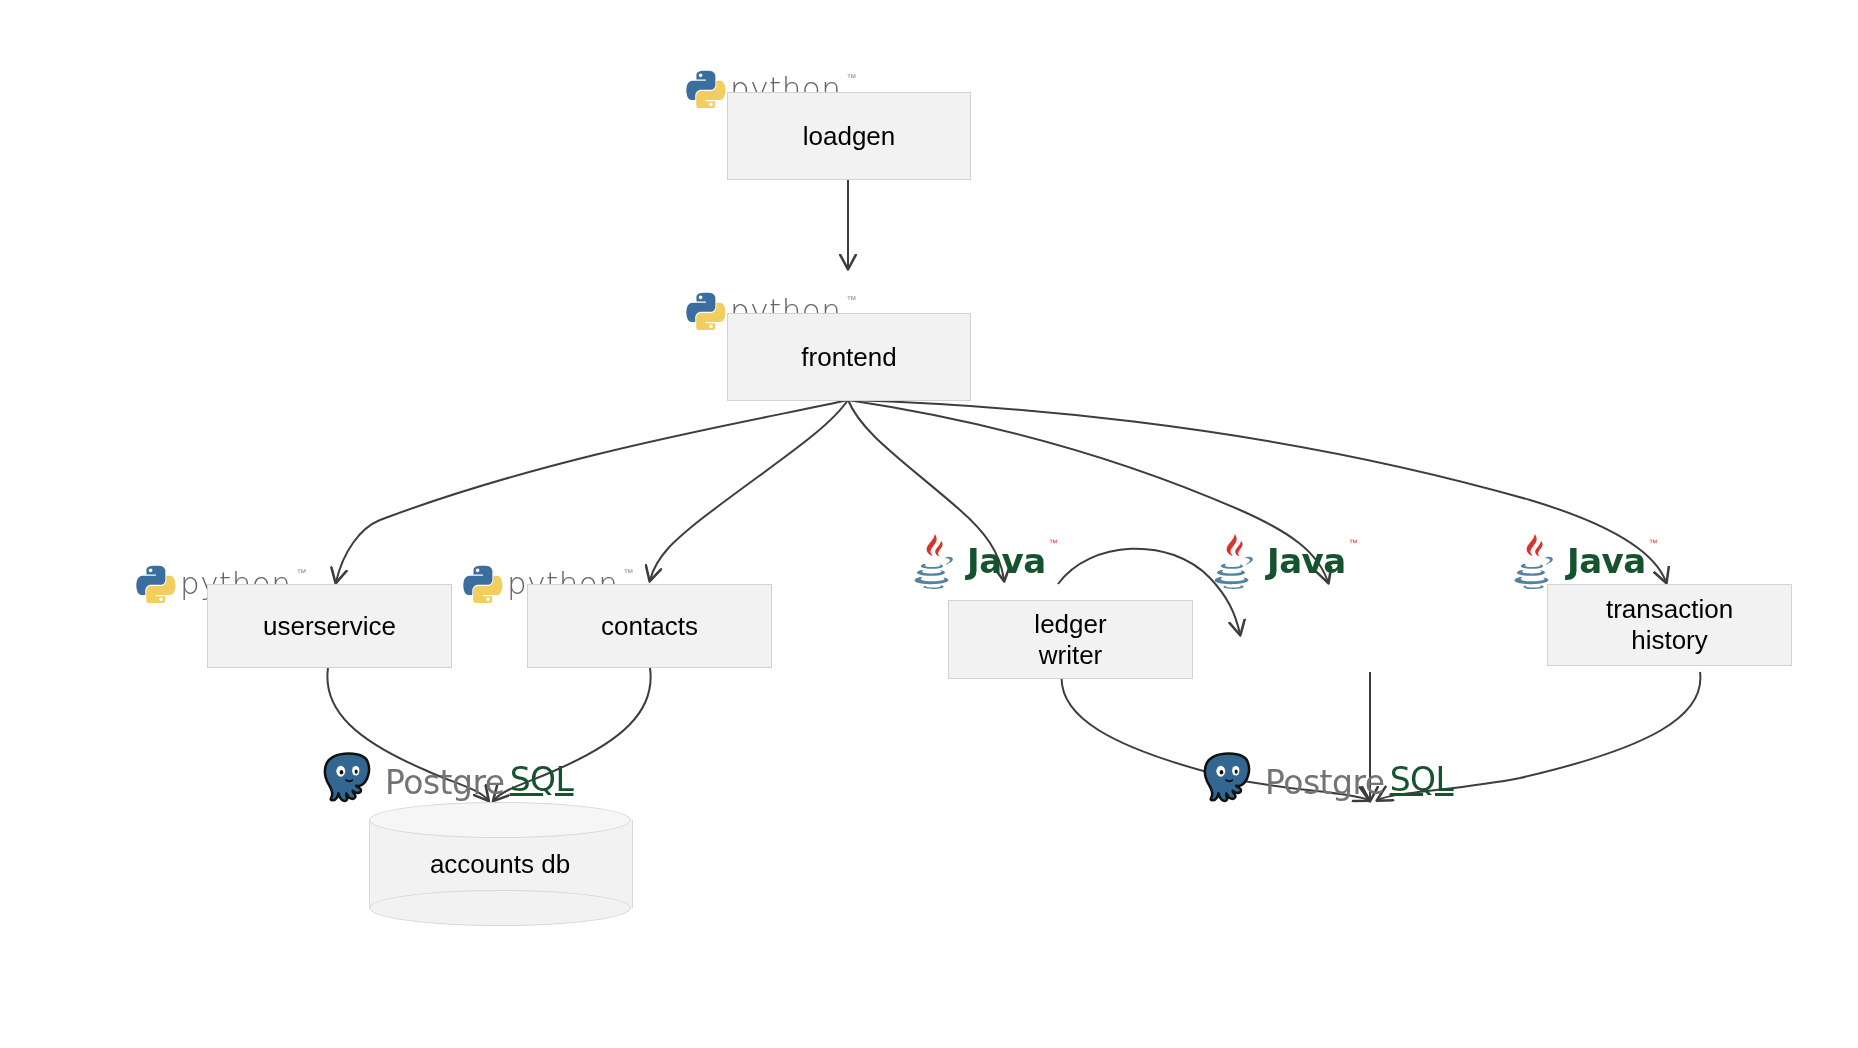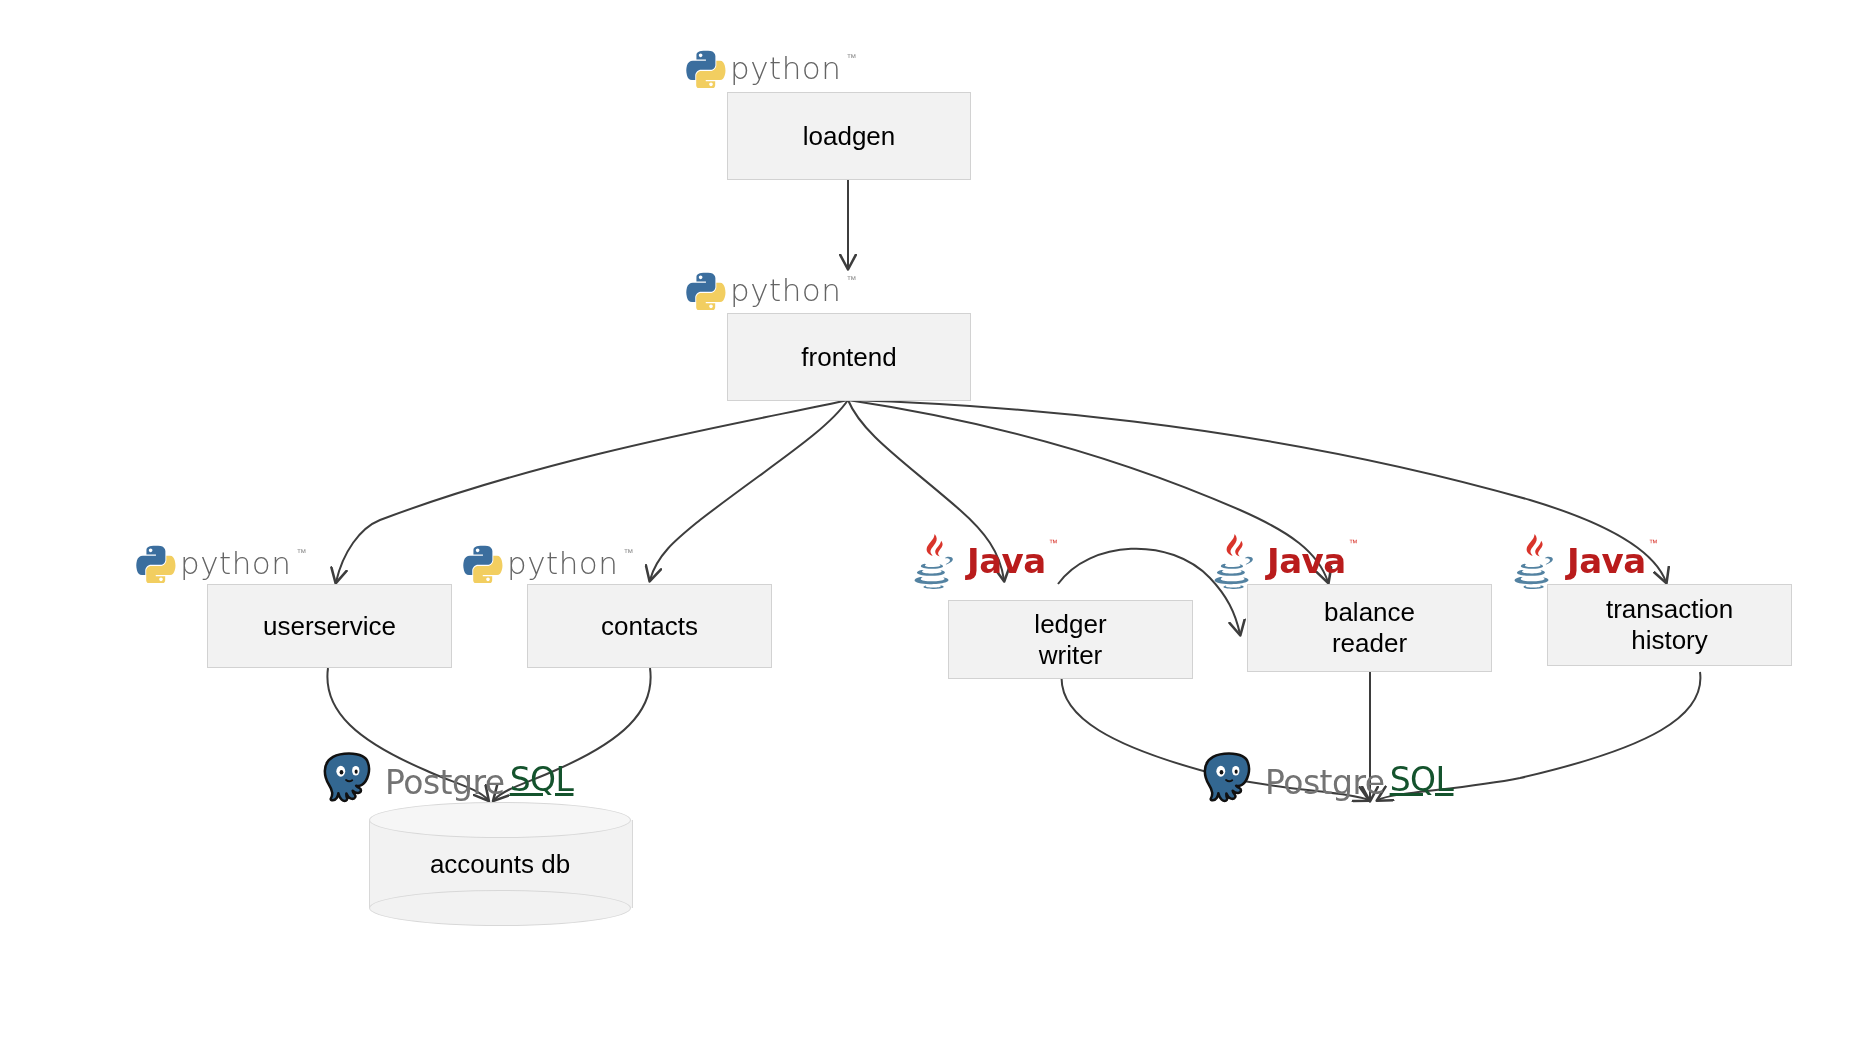--- a/index.html
+++ b/index.html
@@ -28,31 +28,31 @@
   }
   .dbcyl .captop{top:0;background:#f6f6f6;}
   .dbcyl .capbot{bottom:0;}
   .dbcyl .dblabel{
     position:absolute;left:0;top:0;width:100%;height:100%;
     display:flex;align-items:center;justify-content:center;
     font-size:26px;color:#000;z-index:3;
   }
 
   
-  .pylogo{position:absolute;display:flex;align-items:center;gap:4px;}
+  .pylogo{position:absolute;display:flex;align-items:center;gap:4px;margin-top:20px;}
   .pylogo .pyword{
     font-size:31px;color:#646464;letter-spacing:.5px;
     font-family:"DejaVu Sans","Liberation Sans",sans-serif;font-weight:300;
   }
   .pylogo .tm{font-size:10px;color:#8a8a8a;align-self:flex-start;margin-top:4px;margin-left:1px;}
 
   
   .javalogo{position:absolute;display:flex;align-items:center;gap:3px;}
   .javalogo .javaword{
-    font-size:34px;color:#b91c1c;font-weight:600;letter-spacing:-.5px;
+    font-size:34px;color:#14532d;font-weight:600;letter-spacing:-.5px;
     font-family:"DejaVu Sans","Liberation Sans",sans-serif;
   }
   .javalogo .tm{font-size:9px;color:#d9342b;align-self:flex-start;margin-top:6px;}
 
   
   .pglogo{position:absolute;display:flex;align-items:center;gap:5px;z-index:4;}
   .pglogo .pgword{font-size:33px;font-weight:400;letter-spacing:-.5px;
     font-family:"DejaVu Sans","Liberation Sans",sans-serif;}
   .pglogo .pg-a{color:#737373;margin-top:6px;}
   .pglogo .pg-b{color:#14532d;text-decoration:underline;}
@@ -169,24 +169,20 @@
         <path d="M18.8 36.2c-2.6.7-4.2 1.7-4.1 2.7.1 1.5 4.6 2.7 11.2 2.9 5.5.2 10.3-.4 12.6-1.4 1.2-.5 1.7-1.1 1.5-1.7-.2-.8-1.7-1.5-4.1-1.9.9.5 1.3 1 1.2 1.4-.2.9-3.3 1.6-7.9 1.7-5.4.1-9.6-.6-9.8-1.6-.1-.5.5-1 1.4-1.5z"></path>
         <path d="M15.4 43.2c-3.3.8-5.3 2-5.2 3.2.2 1.8 5.8 3.3 14.1 3.5 7 .2 13-.6 15.9-1.9 1.5-.7 2.1-1.4 1.9-2.2-.3-1-2.2-1.9-5.2-2.4 1.1.6 1.6 1.2 1.5 1.7-.3 1.1-4.2 2-10 2.1-6.8.2-12.1-.7-12.3-1.9-.1-.6.6-1.3 1.8-1.9z"></path>
         <path d="M13.8 51.3c-4 1-6.5 2.4-6.3 3.9.2 2.2 7 4 17.1 4.3 8.5.2 15.8-.8 19.3-2.4 1.8-.8 2.5-1.7 2.3-2.7-.3-1.2-2.7-2.3-6.3-2.9 1.3.7 1.9 1.4 1.8 2-.4 1.4-5.1 2.5-12.2 2.6-8.2.2-14.7-.8-14.9-2.3-.1-.8.8-1.6 2.2-2.5z"></path>
         <path d="M44.3 28.3c3.7-.6 6.6.3 6.9 2.3.3 2.2-2.6 4.6-7.6 6.3-.4.1-.6-.2-.2-.4 3.1-1.6 4.8-3.3 4.5-4.7-.3-1.6-2.2-2.2-5.2-2-.5 0-.7-.4-.2-.6.6-.3 1.2-.5 1.8-.9z"></path>
         <path d="M21.1 60.7c-2.2.6-3.5 1.4-3.4 2.1.2 1.2 4.4 2.1 10.7 2.2 5.8.1 10.6-.6 11.9-1.6.5-.4.6-.8.3-1.2-.4-.6-1.9-1.1-4-1.4.7.4 1 .8.9 1.1-.3.8-3.8 1.4-8.4 1.4-5.1 0-8.9-.6-9-1.4 0-.3.4-.7 1-1.2z"></path>
       </g>
     </svg>
     <span class="javaword">Java</span>
     <span class="tm">™</span>
   </div>
-  <div class="node svcbox" style="left:1247px;top:584px;width:245px;height:88px;flex-direction:column;">
-    <span>balance</span>
-    <span>reader</span>
-  </div>
 
   <div class="javalogo" style="left:1508px;top:532px;">
     <svg width="56" height="58" viewBox="0 0 64 66">
       <g fill="#d9342b">
         <path d="M30.5 2.2c2.8 3.6 3.1 6.6.9 10.2-1.4 2.3-3.3 4.4-4.7 6.7-1.6 2.7-1.3 5 1.1 7.2.5.5.3.8-.3.6-3.9-1.3-6.5-4.2-6.2-7.6.2-2.2 1.3-4 2.6-5.7 1.6-2.1 3.5-4 4.9-6.2 1-1.6 1.2-3.4 1.7-5.2z"></path>
         <path d="M37.9 9.9c2 2.6 2.2 4.8.6 7.4-1 1.6-2.4 3.1-3.4 4.8-1.1 1.9-.9 3.6.8 5.2.4.4.2.6-.3.4-2.8-1-4.7-3-4.5-5.5.1-1.6.9-2.9 1.9-4.1 1.2-1.5 2.5-2.9 3.5-4.5.7-1.2.9-2.4 1.4-3.7z"></path>
       </g>
       <g fill="#5382a1">
         <path d="M18.8 36.2c-2.6.7-4.2 1.7-4.1 2.7.1 1.5 4.6 2.7 11.2 2.9 5.5.2 10.3-.4 12.6-1.4 1.2-.5 1.7-1.1 1.5-1.7-.2-.8-1.7-1.5-4.1-1.9.9.5 1.3 1 1.2 1.4-.2.9-3.3 1.6-7.9 1.7-5.4.1-9.6-.6-9.8-1.6-.1-.5.5-1 1.4-1.5z"></path>
         <path d="M15.4 43.2c-3.3.8-5.3 2-5.2 3.2.2 1.8 5.8 3.3 14.1 3.5 7 .2 13-.6 15.9-1.9 1.5-.7 2.1-1.4 1.9-2.2-.3-1-2.2-1.9-5.2-2.4 1.1.6 1.6 1.2 1.5 1.7-.3 1.1-4.2 2-10 2.1-6.8.2-12.1-.7-12.3-1.9-.1-.6.6-1.3 1.8-1.9z"></path>

